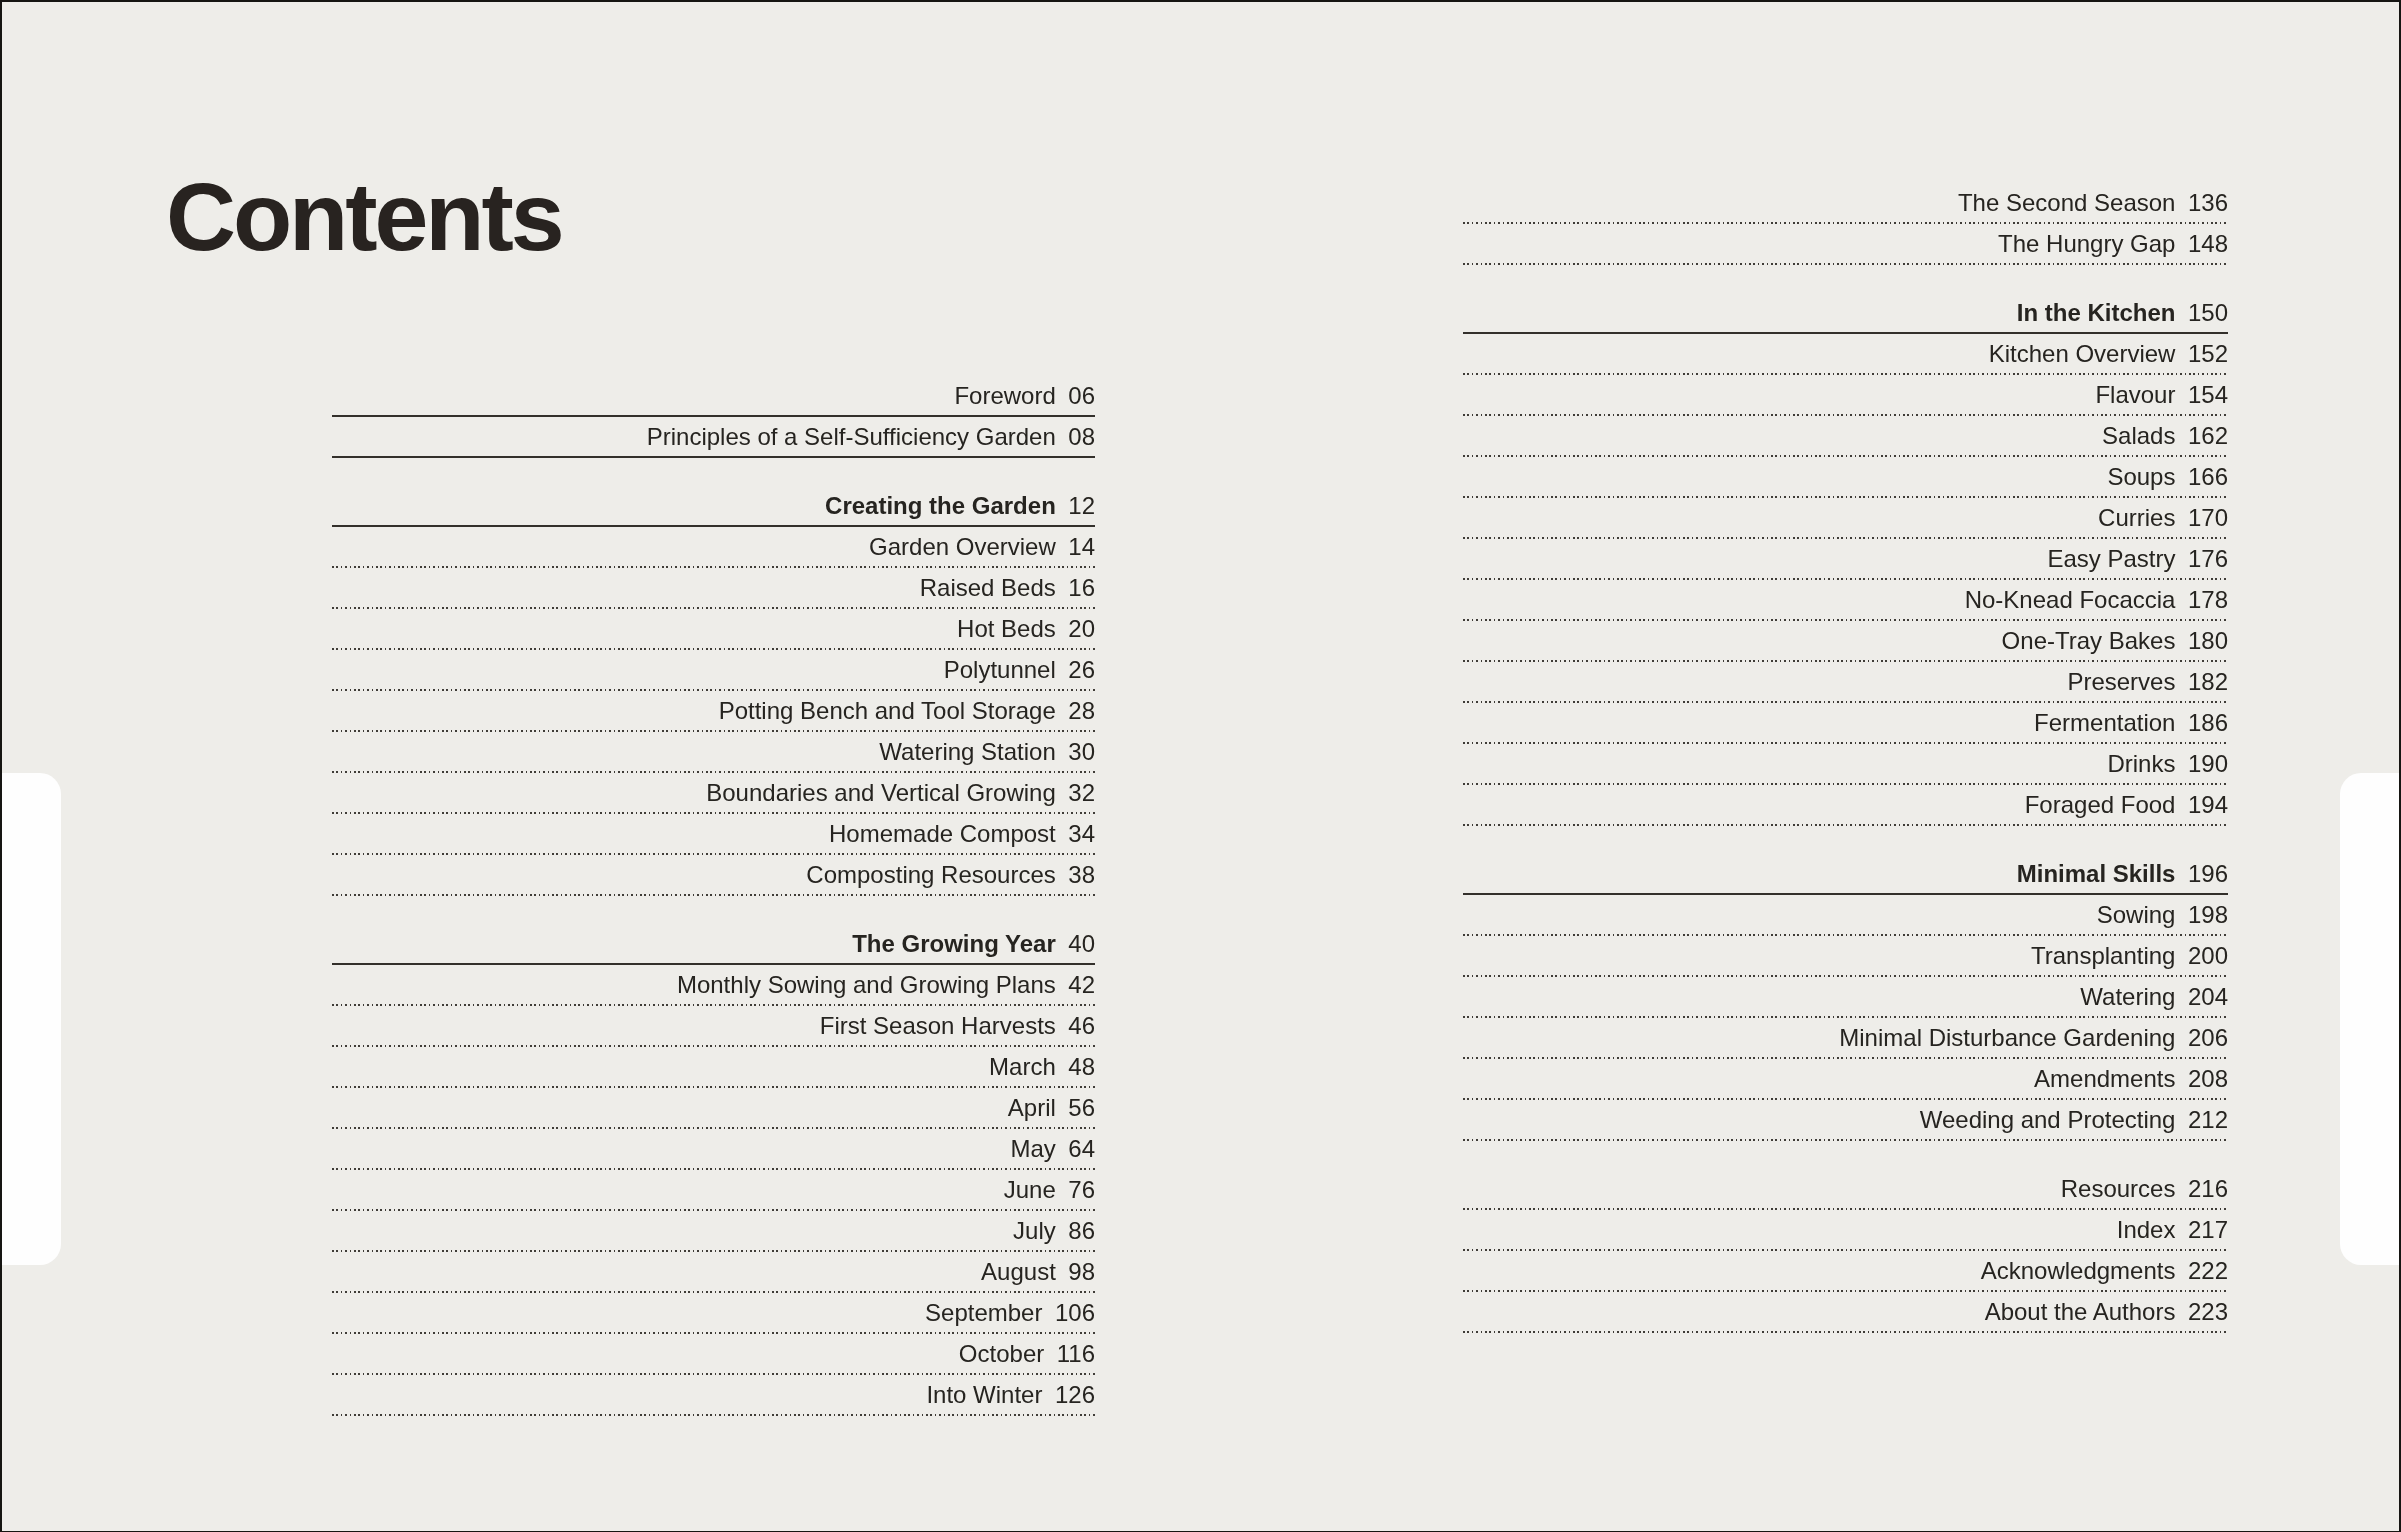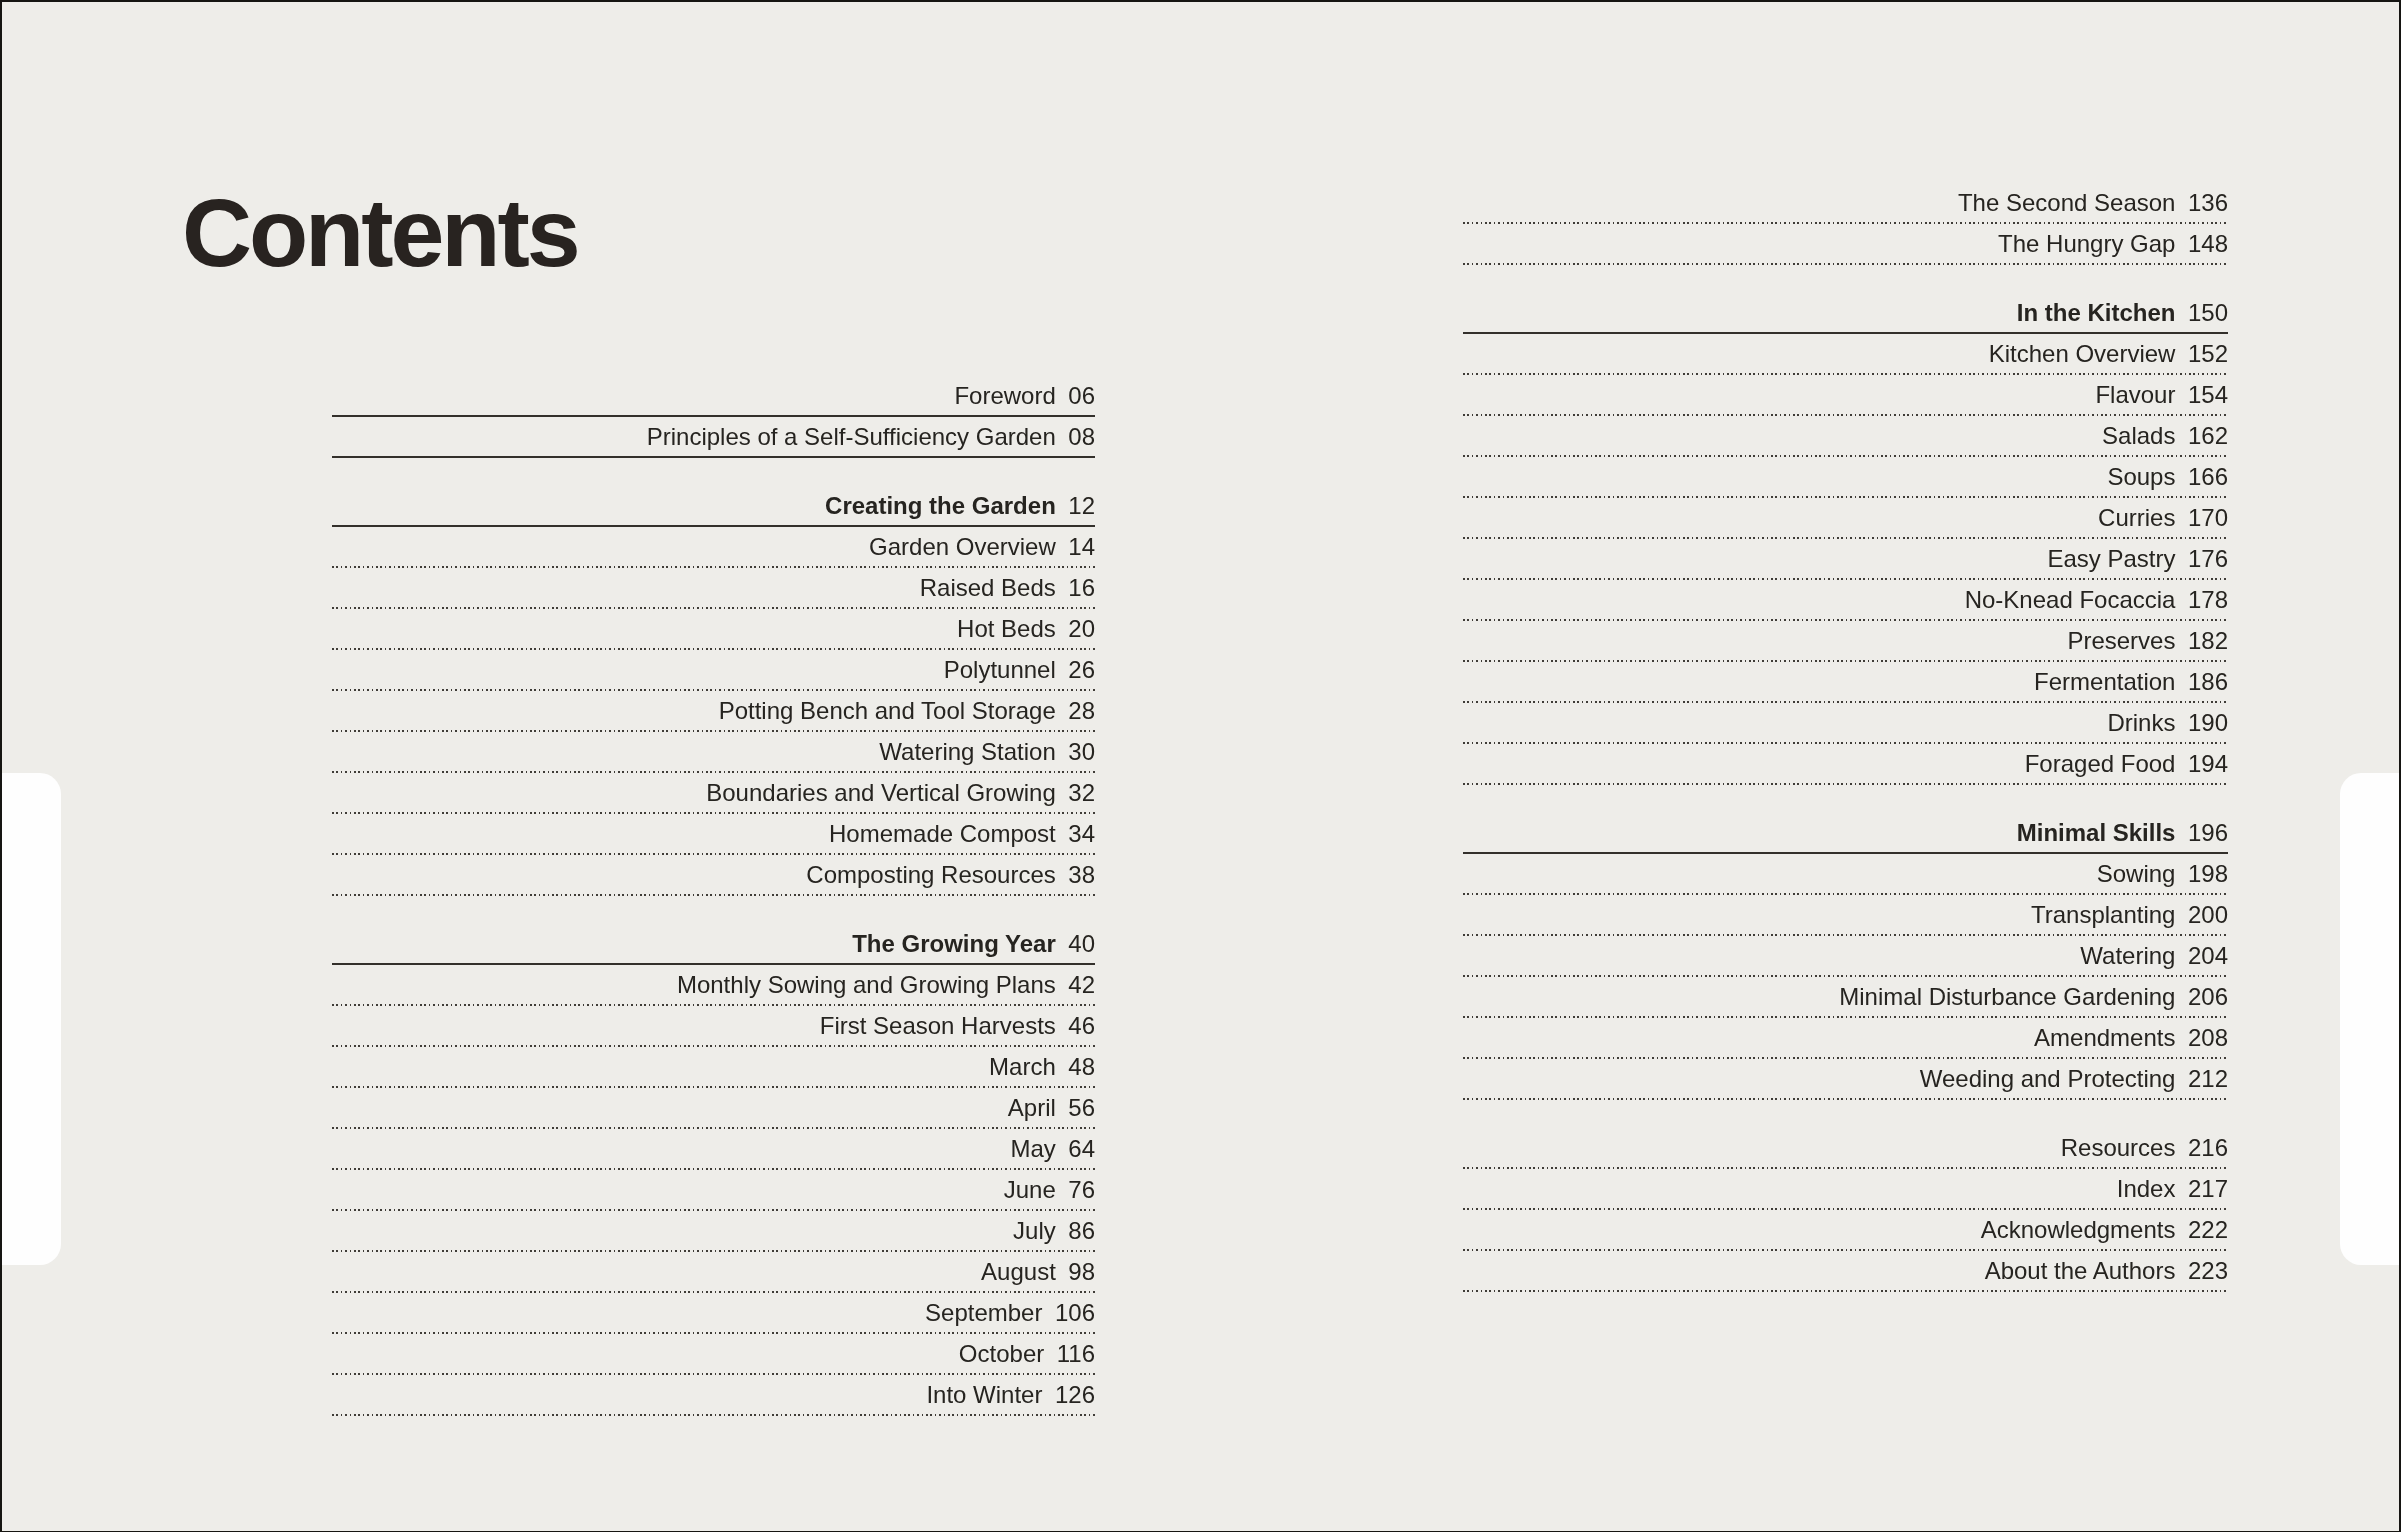--- a/index.html
+++ b/index.html
@@ -8,21 +8,21 @@
     --frame:#161512; --edge-btn:#fefefe;
   }
   html,body{margin:0;padding:0}
   body{
     width:2401px;height:1533px;position:relative;overflow:hidden;
     background:var(--bg);color:var(--text);
     font-family:"Liberation Sans","DejaVu Sans",sans-serif;
   }
   .frame{position:absolute;inset:0;border:2.5px solid var(--frame);pointer-events:none;z-index:50}
   h1.title{
-    position:absolute;left:166px;top:168px;margin:16px;
+    position:absolute;left:166px;top:168px;margin:0;
     font-size:97px;font-weight:bold;letter-spacing:-3.1px;line-height:1;
     color:var(--title);
     text-align:center;
   }
   .col{position:absolute}
   .col-left{left:332px;top:376px;width:763px}
   .col-right{left:1463px;top:183px;width:765px}
   .toc-row{
     height:41px;display:flex;justify-content:flex-end;align-items:center;
     position:relative;font-size:24px;line-height:1.1;
@@ -181,20 +181,24 @@
     </div>
     <div class="toc-row level-entry">
       <span class="lab">Easy Pastry</span>
       <span class="num">176</span>
     </div>
     <div class="toc-row level-entry">
       <span class="lab">No-Knead Focaccia</span>
       <span class="num">178</span>
     </div>
     <div class="toc-row level-entry">
+      <span class="lab">One-Tray Bakes</span>
+      <span class="num">180</span>
+    </div>
+    <div class="toc-row level-entry">
       <span class="lab">Preserves</span>
       <span class="num">182</span>
     </div>
     <div class="toc-row level-entry">
       <span class="lab">Fermentation</span>
       <span class="num">186</span>
     </div>
     <div class="toc-row level-entry">
       <span class="lab">Drinks</span>
       <span class="num">190</span>

